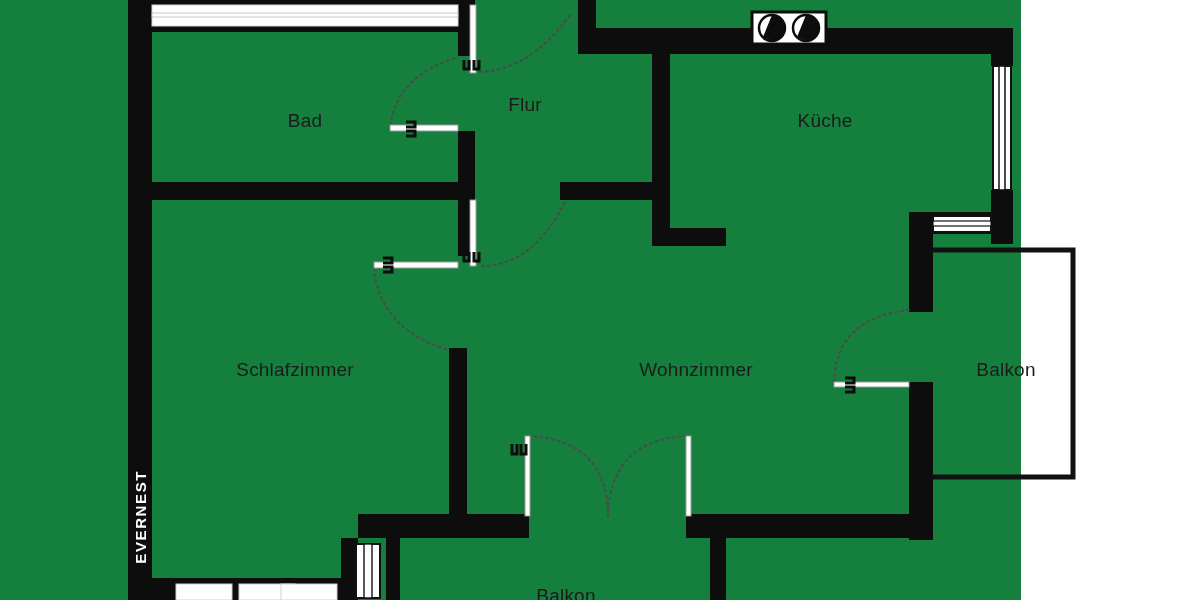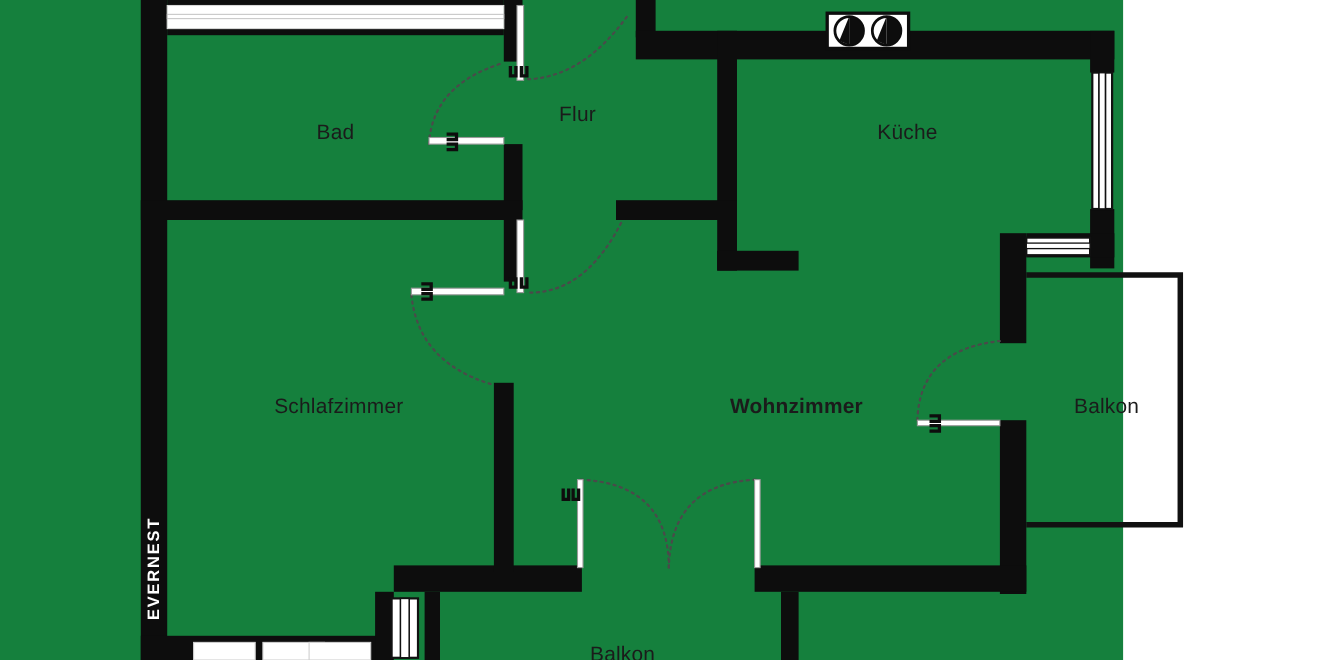--- a/index.html
+++ b/index.html
@@ -177,20 +177,20 @@
         <rect x="686" y="436" width="5" height="80" fill="#ffffff" stroke="#9a9a9a" stroke-width="1"></rect>
       </g>
 
     </g>
 
   </svg>
 
   <div class="room-label" style="left:305px; top:121px;">Bad</div>
   <div class="room-label" style="left:525px; top:105px;">Flur</div>
   <div class="room-label" style="left:825px; top:121px;">Küche</div>
-  <div class="room-label" style="left:308px; top:370px;">Schlafzimmer</div>
-  <div class="room-label" style="left:724px; top:370px;font-weight:bold;">Wohnzimmer</div>
+  <div class="room-label" style="left:295px; top:370px;">Schlafzimmer</div>
+  <div class="room-label" style="left:696px; top:370px;">Wohnzimmer</div>
   <div class="room-label" style="left:1006px; top:370px;">Balkon</div>
   <div class="room-label" style="left:566px; top:596px;">Balkon</div>
 
   <div class="wm" style="left:132px; top:470px;">EVERNEST</div>
 
 </div>
 
 </body></html>

